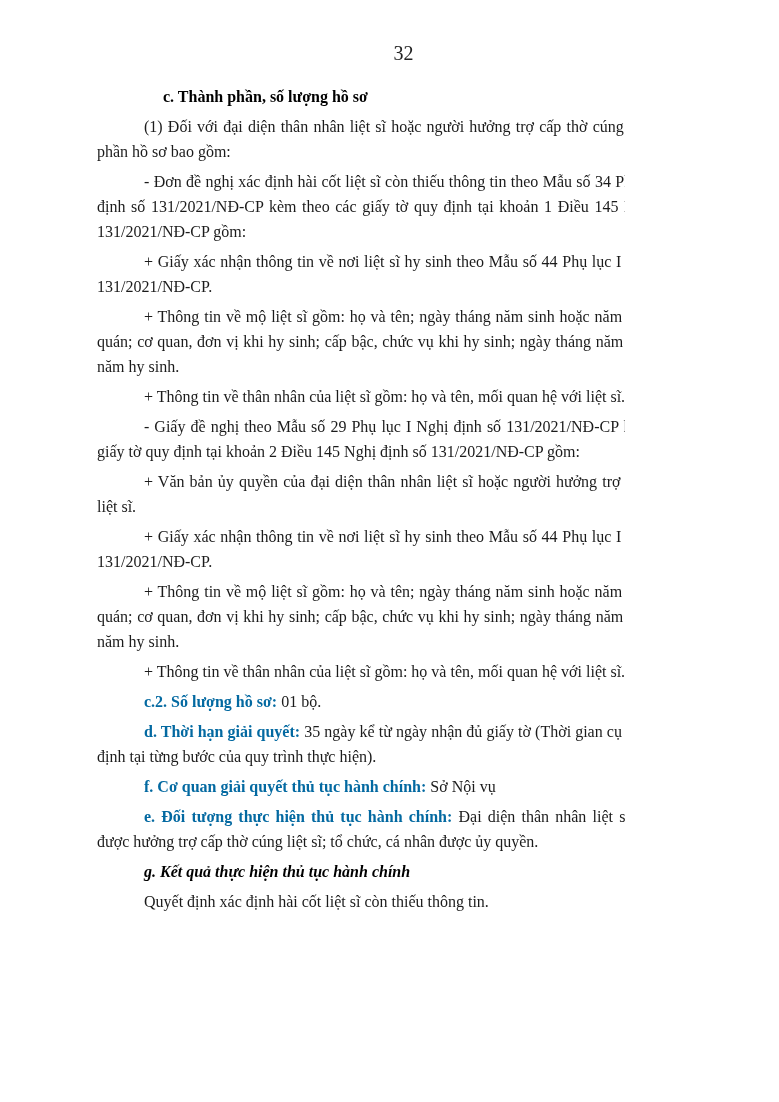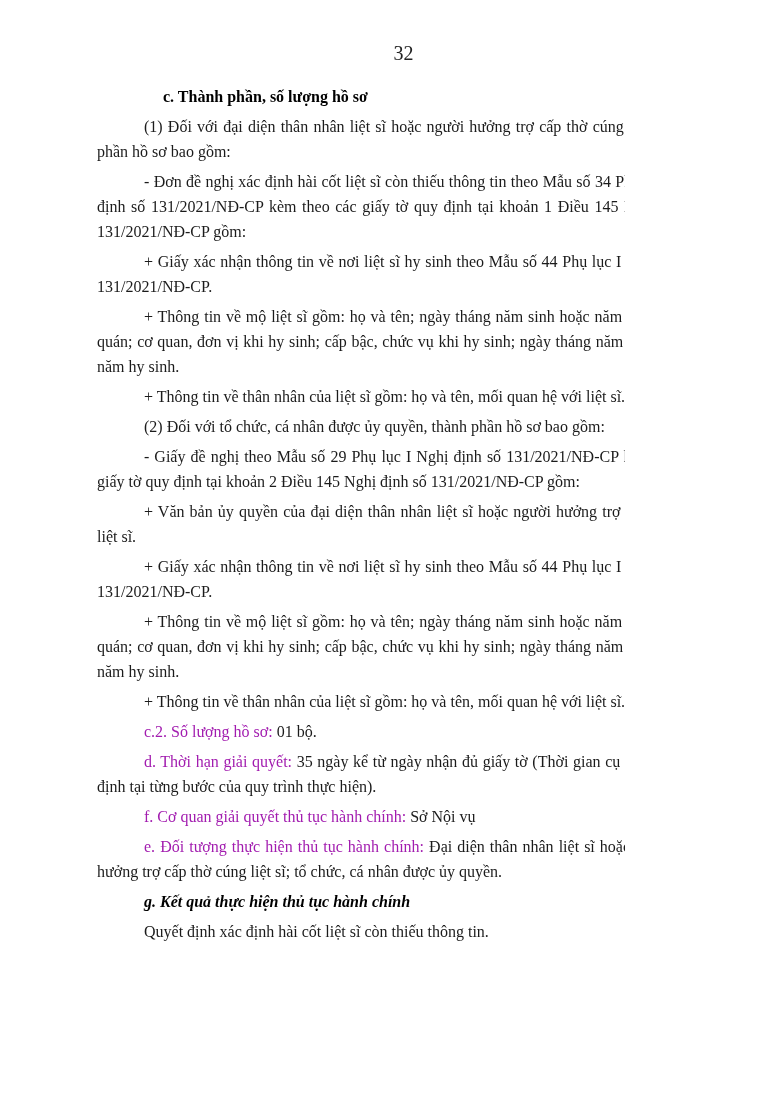--- a/index.html
+++ b/index.html
@@ -32,38 +32,37 @@
     text-align: justify;
   }
   .content p {
     margin: 5px 0;
     text-indent: 47px;
   }
   .content p:first-child { margin-top: 0; }
   p.h-c   { text-indent: 66px; font-weight: bold; color: #000; }
   p.h-c1  { text-indent: 73px; font-weight: bold; font-style: italic; color: #000; }
   p.h-g   { font-weight: bold; color: #000; font-style: italic; }
-  .lead   { font-weight: normal; color: #a21caf; }
+  .lead   { font-weight: bold; color: #0369a1; }
 </style>
 </head>
 <body>
 
 <div class="page">
 
   <div class="pageno">32</div>
 
   <div class="content">
     <p class="h-c">c. Thành phần, số lượng hồ sơ</p>
 
     <p>(1) Đối với đại diện thân nhân liệt sĩ hoặc người hưởng trợ cấp thờ cúng liệt sĩ, thành phần hồ sơ bao gồm:</p>
     <p>- Đơn đề nghị xác định hài cốt liệt sĩ còn thiếu thông tin theo Mẫu số 34 Phụ lục I Nghị định số 131/2021/NĐ-CP kèm theo các giấy tờ quy định tại khoản 1 Điều 145 Nghị định số 131/2021/NĐ-CP gồm:</p>
     <p>+ Giấy xác nhận thông tin về nơi liệt sĩ hy sinh theo Mẫu số 44 Phụ lục I Nghị định số 131/2021/NĐ-CP.</p>
     <p>+ Thông tin về mộ liệt sĩ gồm: họ và tên; ngày tháng năm sinh hoặc năm sinh; nguyên quán; cơ quan, đơn vị khi hy sinh; cấp bậc, chức vụ khi hy sinh; ngày tháng năm hy sinh hoặc năm hy sinh.</p>
     <p>+ Thông tin về thân nhân của liệt sĩ gồm: họ và tên, mối quan hệ với liệt sĩ.</p>
-    <p>(2) Đối với tổ chức, cá nhân được ủy quyền, thành phần hồ sơ bao gồm:</p>
     <p>- Giấy đề nghị theo Mẫu số 29 Phụ lục I Nghị định số 131/2021/NĐ-CP kèm theo các giấy tờ quy định tại khoản 2 Điều 145 Nghị định số 131/2021/NĐ-CP gồm:</p>
     <p>+ Văn bản ủy quyền của đại diện thân nhân liệt sĩ hoặc người hưởng trợ cấp thờ cúng liệt sĩ.</p>
     <p>+ Giấy xác nhận thông tin về nơi liệt sĩ hy sinh theo Mẫu số 44 Phụ lục I Nghị định số 131/2021/NĐ-CP.</p>
     <p>+ Thông tin về mộ liệt sĩ gồm: họ và tên; ngày tháng năm sinh hoặc năm sinh; nguyên quán; cơ quan, đơn vị khi hy sinh; cấp bậc, chức vụ khi hy sinh; ngày tháng năm hy sinh hoặc năm hy sinh.</p>
     <p>+ Thông tin về thân nhân của liệt sĩ gồm: họ và tên, mối quan hệ với liệt sĩ.</p>
 
     <p><span class="lead">c.2. Số lượng hồ sơ:</span><span> 01 bộ.</span></p>
 
     <p><span class="lead">d. Thời hạn giải quyết:</span><span> 35 ngày kể từ ngày nhận đủ giấy tờ (Thời gian cụ thể được quy định tại từng bước của quy trình thực hiện).</span></p>
 

